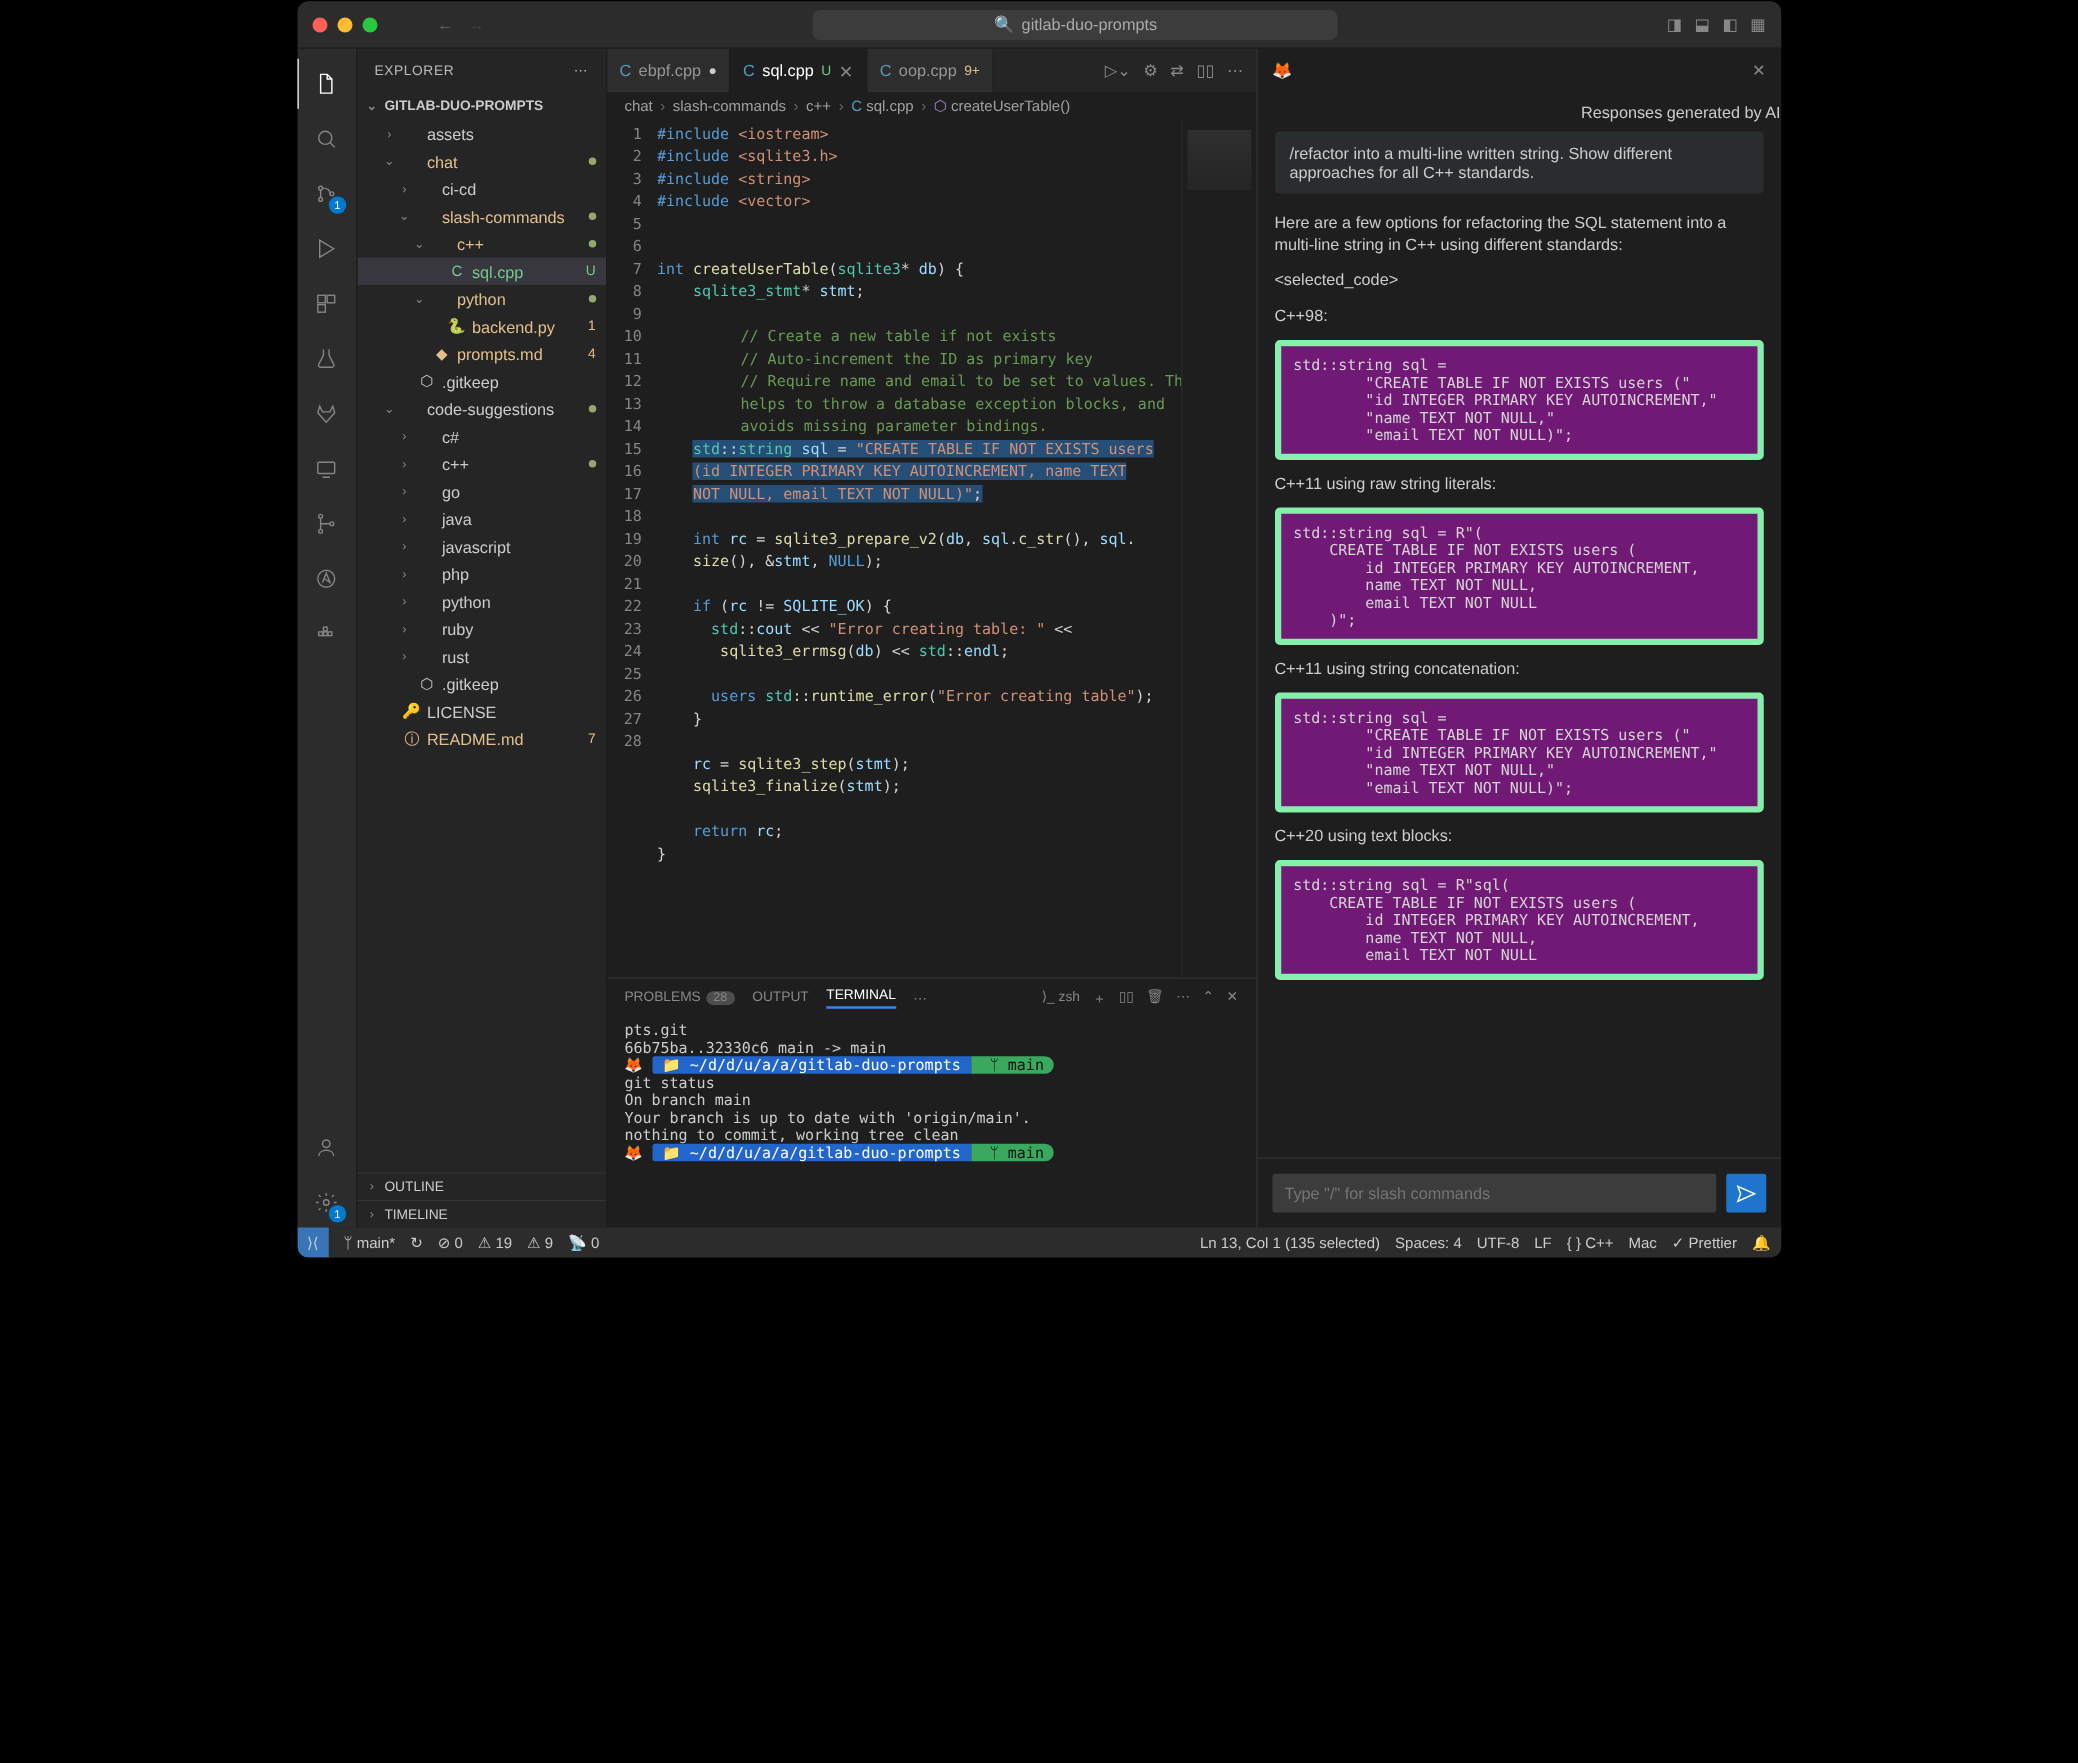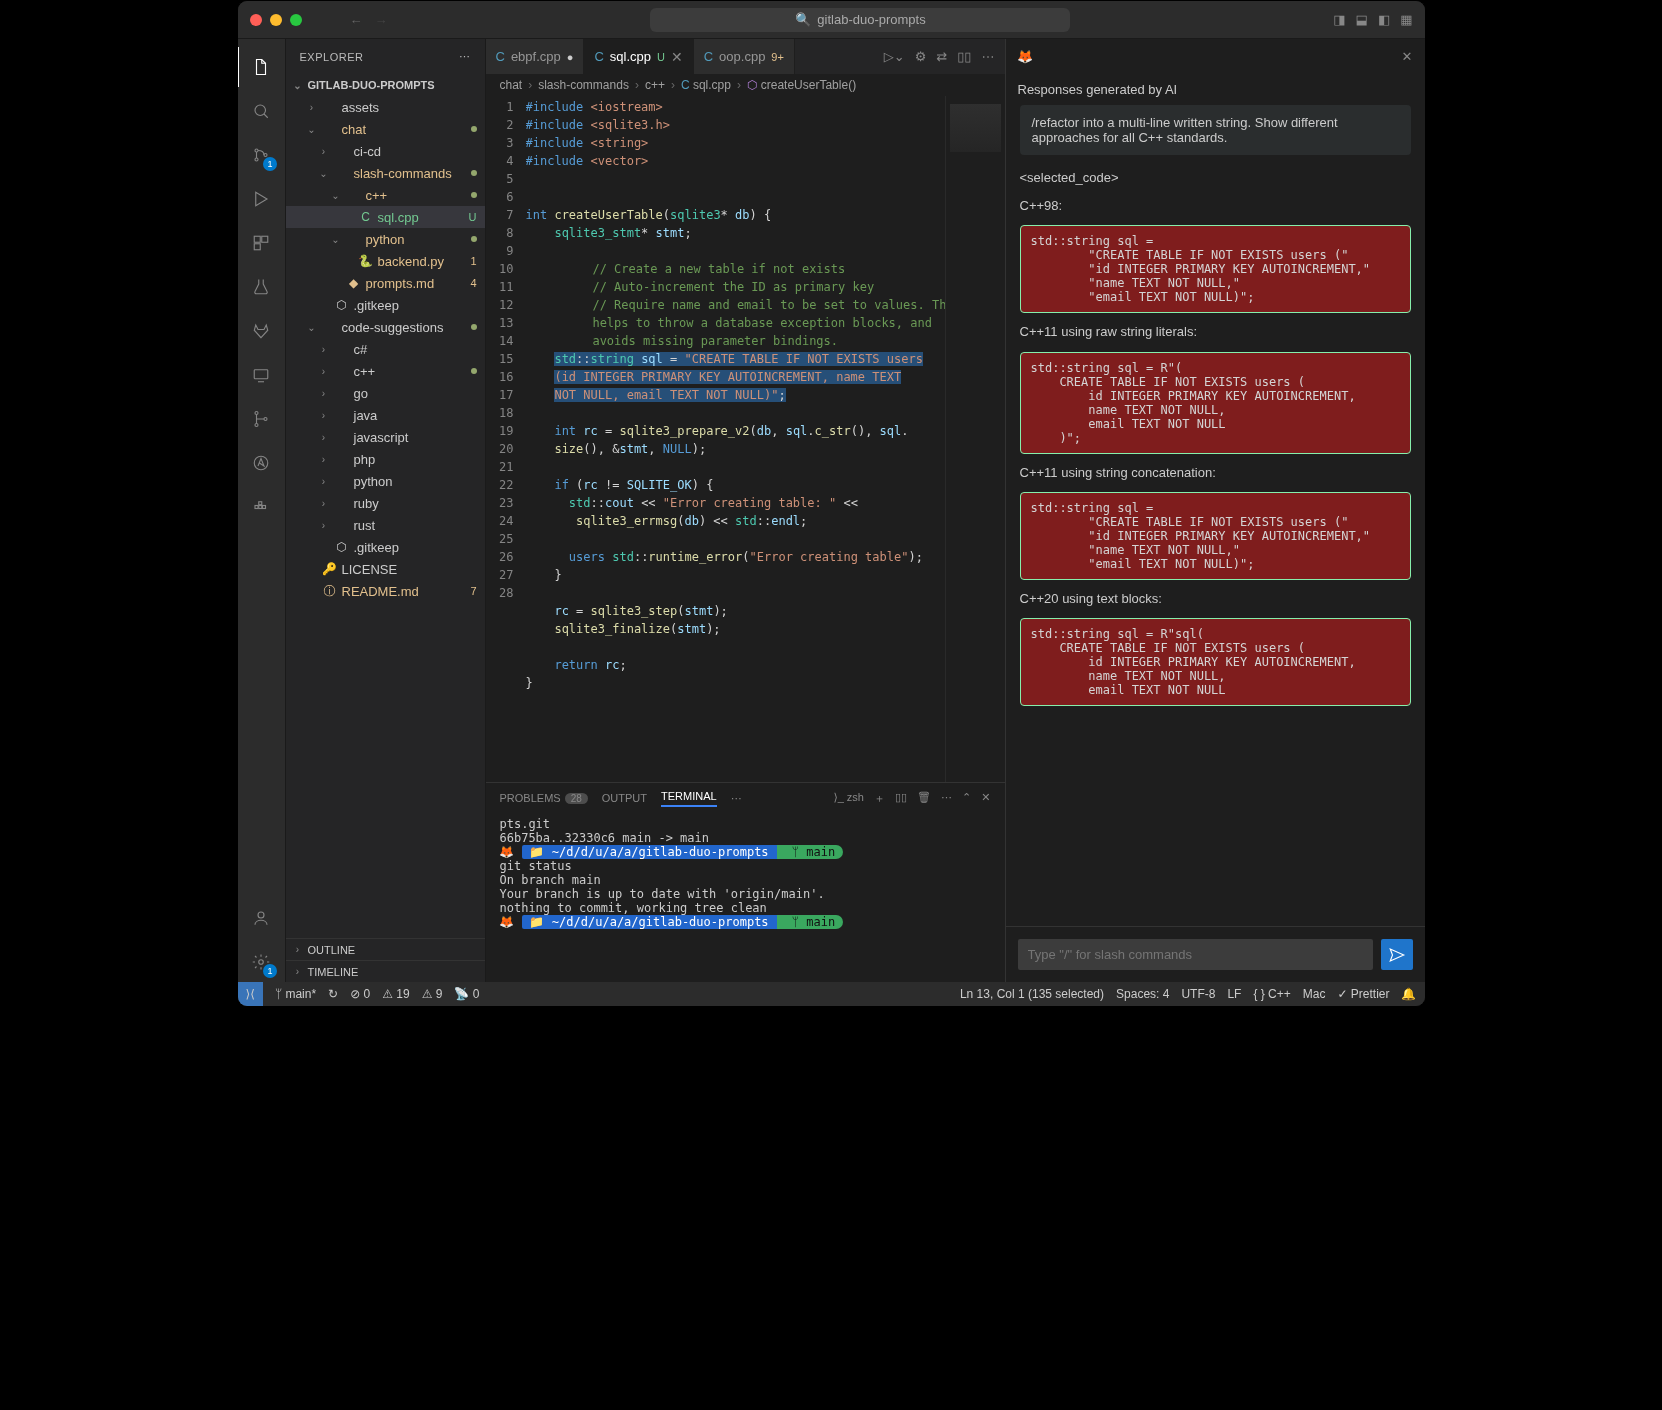--- a/index.html
+++ b/index.html
@@ -70,25 +70,25 @@
 .ptab { cursor: pointer; }
 .ptab.active { color: #fff; border-bottom: 2px solid #3b82f6; padding-bottom: 3px; }
 .pcount { background: #4d4d4d; border-radius: 8px; padding: 0 6px; font-size: 10px; margin-left: 4px; }
 .panel-actions { margin-left: auto; display: flex; gap: 10px; }
 .terminal-body { flex: 1; padding: 4px 14px; font-family: "SF Mono", Menlo, monospace; font-size: 12px; color: #ccc; overflow: hidden; }
 .prompt-path { background: #2266cc; color: #fff; padding: 0 8px; border-radius: 2px 0 0 2px; }
 .prompt-branch { background: #3aa85f; color: #111; padding: 0 8px; border-radius: 0 8px 8px 0; }
 
 .ai-panel { width: 420px; border-left: 1px solid #333; background: #1e1e1e; display: flex; flex-direction: column; }
 .ai-header { height: 35px; display: flex; align-items: center; padding: 0 12px; justify-content: space-between; color: #888; }
-.ai-title { text-align: left; color: #ccc; font-size: 13px; margin: 8px 12px; }
+.ai-title { text-align: right; color: #ccc; font-size: 13px; margin: 8px 0; }
 .ai-scroll { flex: 1; overflow: auto; padding: 0 14px 14px; }
 .ai-note { background: #2a2d2e; padding: 10px 12px; border-radius: 4px; color: #ccc; margin-bottom: 14px; }
 .ai-text { color: #ccc; margin: 10px 0; font-size: 13px; line-height: 1.4; }
-.ai-code { background: #7f1d1d; border: 1px solid #86efac; border-radius: 4px; padding: 8px 10px; font-family: "SF Mono", Menlo, monospace; font-size: 12px; color: #d4d4d4; white-space: pre; margin-bottom: 10px; overflow-x: auto; }
+.ai-code { background: #701a75; border: 5px solid #86efac; border-radius: 4px; padding: 8px 10px; font-family: "SF Mono", Menlo, monospace; font-size: 12px; color: #d4d4d4; white-space: pre; margin-bottom: 10px; overflow-x: auto; }
 .ai-input-row { border-top: 1px solid #333; padding: 12px; }
 .ai-input { display: flex; gap: 8px; }
 .ai-input input { flex: 1; background: #3c3c3c; border: none; color: #ccc; padding: 8px 10px; border-radius: 2px; font-size: 13px; }
 .ai-send { width: 32px; background: #1f75cb; display: flex; align-items: center; justify-content: center; border-radius: 2px; cursor: pointer; }
 .ai-disclaimer { color: #777; font-size: 11px; margin-top: 8px; line-height: 1.4; }
 
 .statusbar { height: 24px; background: #2c2c2c; display: flex; align-items: center; padding: 0 8px; font-size: 12px; color: #ccc; gap: 12px; }
 .status-left { display: flex; align-items: center; gap: 12px; flex:1; }
 .status-remote { background: #3974b8; height: 24px; display: flex; align-items: center; padding: 0 8px; margin-left: -8px; }
 .status-right { display: flex; align-items: center; gap: 12px; }
@@ -500,20 +500,21 @@
     </div>
 
     <div class="ai-panel">
       <div class="ai-header">
         <span>🦊</span>
         <span>✕</span>
       </div>
       <div class="ai-title">Responses generated by AI</div>
       <div class="ai-scroll">
         <div class="ai-note">/refactor into a multi-line written string. Show different approaches for all C++ standards.</div>
+        <div class="ai-text">Here are a few options for refactoring the SQL statement into a multi-line string in C++ using different standards:</div>
         <div class="ai-text">&lt;selected_code&gt;</div>
         <div id="ai-sections">
             <div class="ai-text">C++98:</div>
             <div class="ai-code">std::string sql =
         "CREATE TABLE IF NOT EXISTS users ("
         "id INTEGER PRIMARY KEY AUTOINCREMENT,"
         "name TEXT NOT NULL,"
         "email TEXT NOT NULL)";</div>
             <div class="ai-text">C++11 using raw string literals:</div>
             <div class="ai-code">std::string sql = R"(

